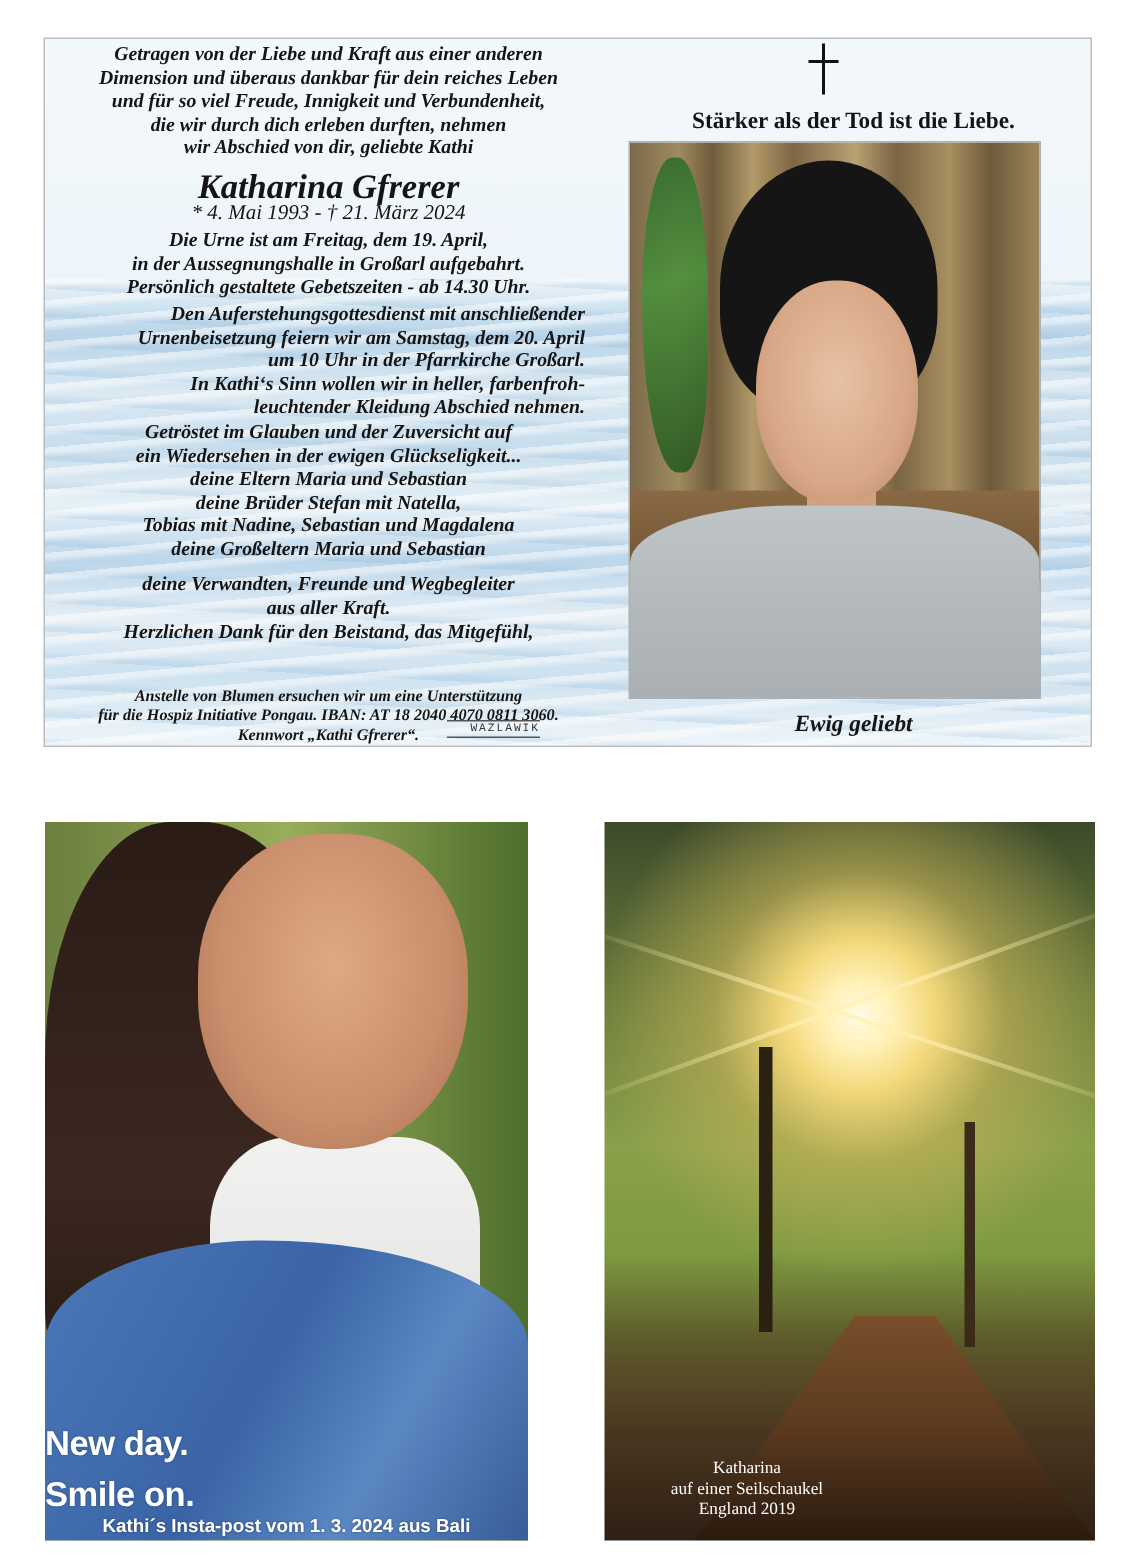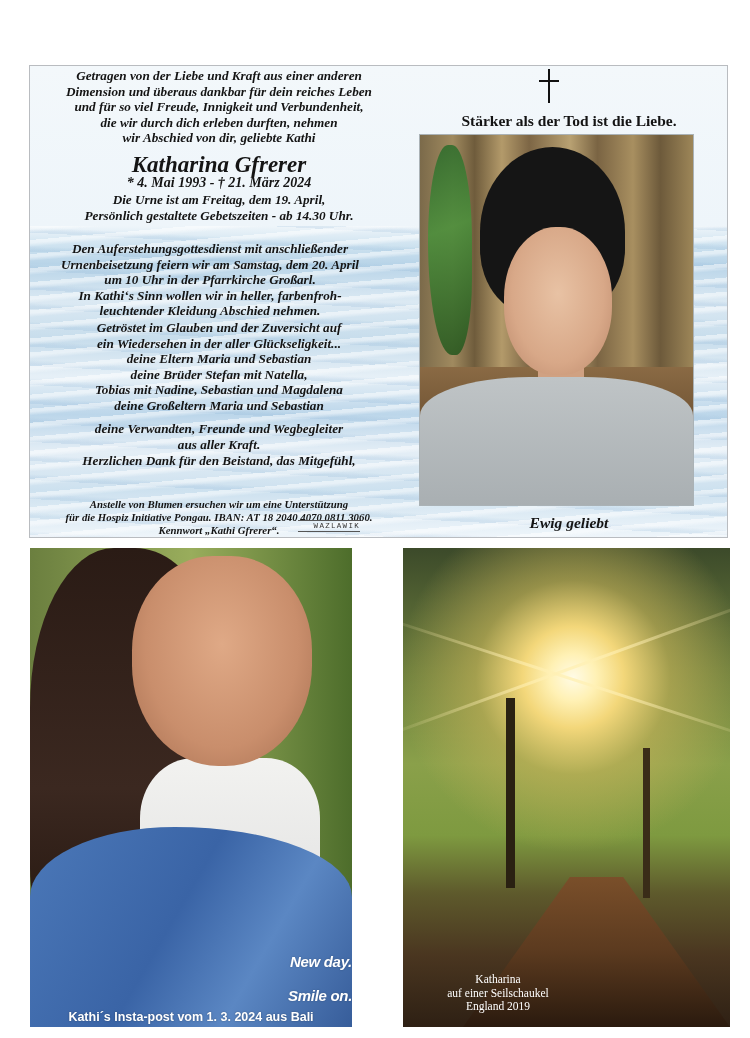--- a/index.html
+++ b/index.html
@@ -7,38 +7,37 @@
     width:750px; height:1038px; background:#ffffff; position:relative; overflow:hidden;
     font-family:"Liberation Serif", "DejaVu Serif", serif;
   }
   .card {
     position:absolute; left:29px; top:25px; width:699px; height:473px;
     border:1px solid #b9bcc0; box-sizing:border-box;
     background:
       linear-gradient(180deg, rgba(255,255,255,0) 0%, rgba(255,255,255,0) 100%),
       linear-gradient(180deg, #f3f8fb 0%, #eef5fa 34%, #cfe3f0 38%, #b8d4e8 42%, #dbe9f3 50%, #c7ddec 58%, #e6f0f7 66%, #bcd6ea 74%, #e4eef6 82%, #cde1ef 90%, #eef5fa 100%);
     overflow:hidden;
-    margin-top:40px;
   }
   .card .waves {
     position:absolute; left:0; right:0; top:160px; bottom:0;
     background:
       repeating-linear-gradient(175deg, rgba(255,255,255,0.55) 0px, rgba(255,255,255,0.55) 3px, rgba(255,255,255,0) 7px, rgba(255,255,255,0) 14px),
       repeating-linear-gradient(3deg, rgba(120,165,205,0.18) 0px, rgba(120,165,205,0.18) 2px, rgba(255,255,255,0) 6px, rgba(255,255,255,0) 19px);
     opacity:0.9;
   }
   .left-text {
     position:absolute; left:0; top:0; width:378px; text-align:center;
     color:#141414; font-style:italic; font-weight:bold;
   }
   .line { display:block; font-size:13.2px; line-height:15.6px; white-space:nowrap; }
   .name { position:absolute; left:0; right:0; top:86px; font-size:23px; line-height:26px; }
-  .dates { position:absolute; left:0; right:0; top:109px; font-size:14px; line-height:16px; font-weight:bold; }
+  .dates { position:absolute; left:0; right:0; top:109px; font-size:14px; line-height:16px; font-weight:normal; }
   .block-urn { position:absolute; left:0; right:0; top:126px; }
-  .block-service { position:absolute; left:0; right:18px; top:175px; }
+  .block-service { position:absolute; left:0; right:18px; top:175px;text-align:right; }
   .block-family { position:absolute; left:0; right:0; top:254px; }
   .block-relatives { position:absolute; left:0; right:0; top:355px; }
   .block-thanks { position:absolute; left:0; right:0; top:387px; }
   .block-donation { position:absolute; left:0; right:0; top:432px; }
   .block-donation .small { font-size:10.8px; line-height:13px; }
   .intro-wrap { position:absolute; left:0; right:0; top:2px; }
 
   .wazlawik {
     position:absolute; left:268px; top:453px; width:62px; text-align:right;
     font-family:Liberation Mono, monospace; font-style:normal; font-weight:normal;
@@ -108,25 +107,24 @@
     position:absolute; left:110px; top:210px; width:180px; height:200px;
     background: linear-gradient(180deg, #f2f2f0, #dedede);
     border-radius: 30% 30% 0 0;
   }
   .photo-left .jeans {
     position:absolute; left:0; right:0; bottom:0; height:200px;
     background: linear-gradient(120deg, #4b78b8 0%, #3a64a6 45%, #5b87c3 70%, #375d9a 100%);
     border-radius: 45% 55% 0 0 / 35% 35% 0 0;
   }
   .insta-big {
-    position:absolute; left:0; right:0; text-align:right; color:#ffffff;
+    position:absolute; left:0; right:0; text-align:left; color:#ffffff;
     font-family:"Liberation Sans", "DejaVu Sans", sans-serif; font-weight:bold;
-    font-size:15px; line-height:24px; letter-spacing:-0.3px;
+    font-size:23px; line-height:24px; letter-spacing:-0.3px;
     text-shadow:0 0 2px rgba(0,0,0,0.25);
-    font-style:italic;
   }
   .insta-line1 { top:402px; }
   .insta-line2 { top:436px; }
   .insta-caption {
     position:absolute; left:0; right:0; top:462px; text-align:center; color:#ffffff;
     font-family:"Liberation Sans", "DejaVu Sans", sans-serif; font-weight:bold; font-size:12.5px;
     text-shadow:0 0 2px rgba(0,0,0,0.35);
   }
 
   .photo-right {
@@ -167,34 +165,35 @@
       <span class="line">und für so viel Freude, Innigkeit und Verbundenheit,</span>
       <span class="line">die wir durch dich erleben durften, nehmen</span>
       <span class="line">wir Abschied von dir, geliebte Kathi</span>
     </div>
 
     <div class="name">Katharina Gfrerer</div>
     <div class="dates">* 4. Mai 1993 - † 21. März 2024</div>
 
     <div class="block-urn">
       <span class="line">Die Urne ist am Freitag, dem 19. April,</span>
+      <span class="line">in der Aussegnungshalle in Großarl aufgebahrt.</span>
       <span class="line">Persönlich gestaltete Gebetszeiten - ab 14.30 Uhr.</span>
     </div>
 
     <div class="block-service">
       <span class="line">Den Auferstehungsgottesdienst mit anschließender</span>
       <span class="line">Urnenbeisetzung feiern wir am Samstag, dem 20. April</span>
       <span class="line">um 10 Uhr in der Pfarrkirche Großarl.</span>
       <span class="line">In Kathi‘s Sinn wollen wir in heller, farbenfroh-</span>
       <span class="line">leuchtender Kleidung Abschied nehmen.</span>
     </div>
 
     <div class="block-family">
       <span class="line">Getröstet im Glauben und der Zuversicht auf</span>
-      <span class="line">ein Wiedersehen in der aller Glückseligkeit...</span>
+      <span class="line">ein Wiedersehen in der ewigen Glückseligkeit...</span>
       <span class="line">deine Eltern Maria und Sebastian</span>
       <span class="line">deine Brüder Stefan mit Natella,</span>
       <span class="line">Tobias mit Nadine, Sebastian und Magdalena</span>
       <span class="line">deine Großeltern Maria und Sebastian</span>
     </div>
 
     <div class="block-relatives">
       <span class="line">deine Verwandten, Freunde und Wegbegleiter</span>
       <span class="line">aus aller Kraft.</span>
     </div>

